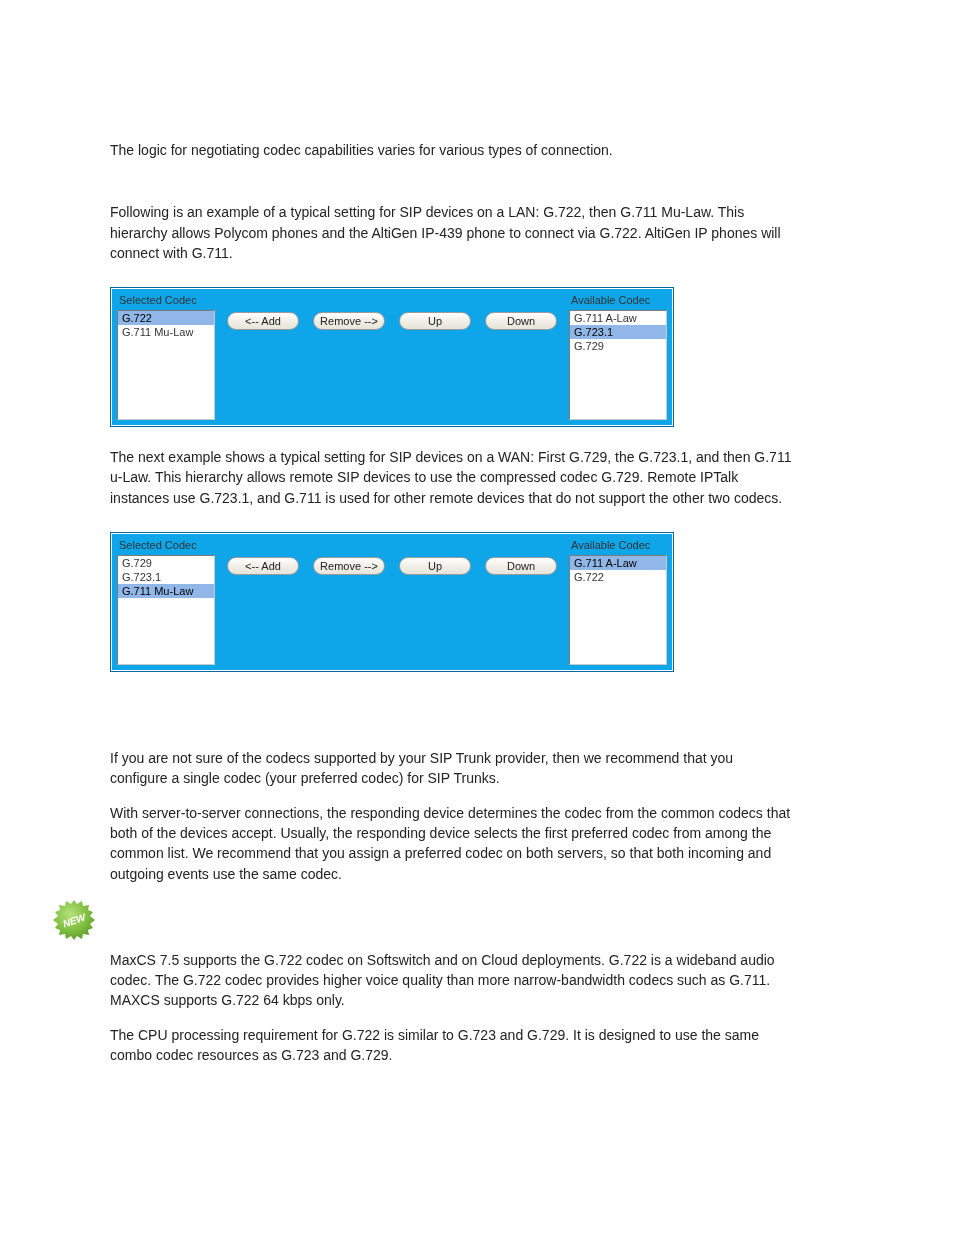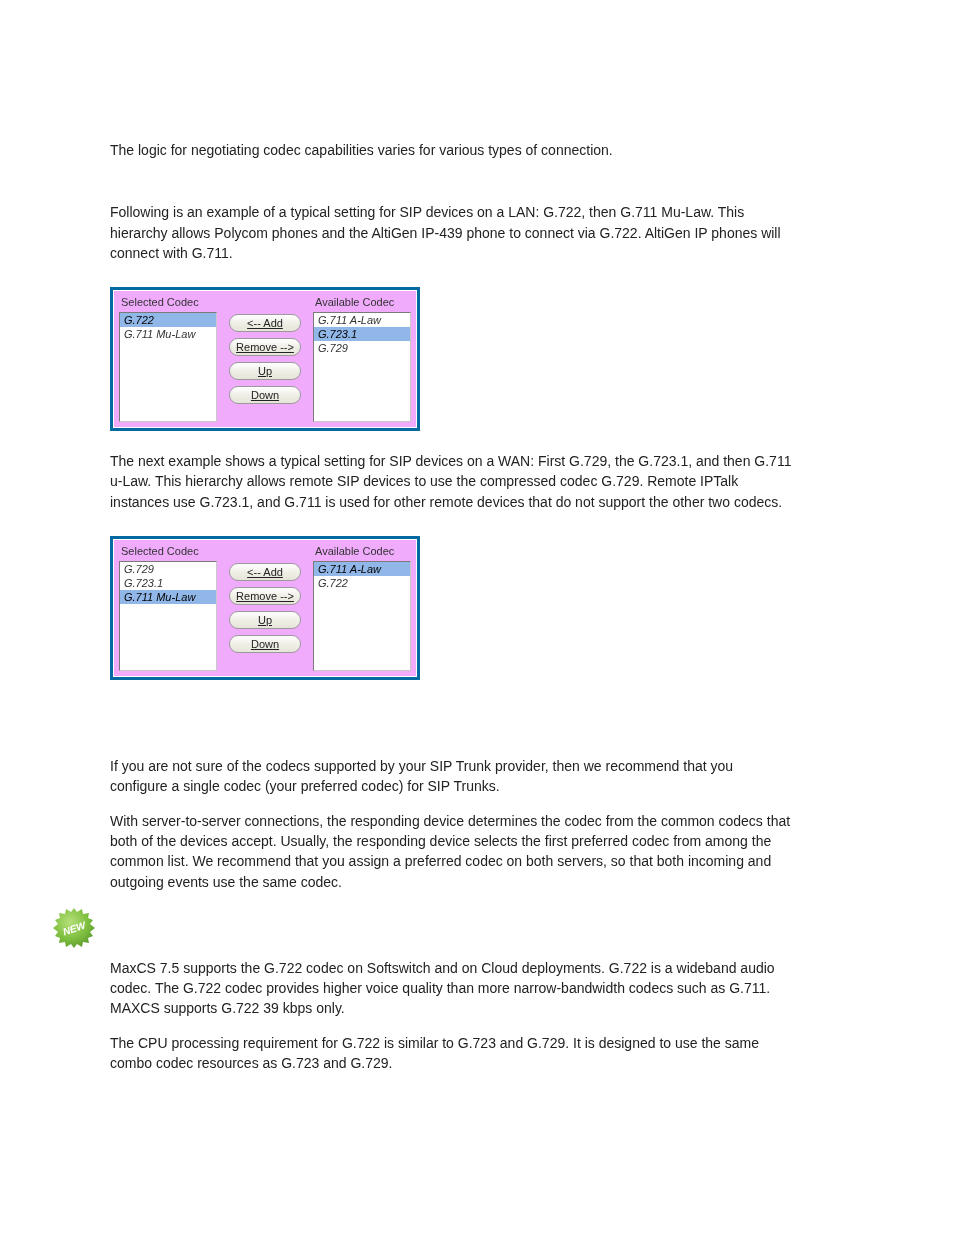--- a/index.html
+++ b/index.html
@@ -17,22 +17,22 @@
 }
 p {
   margin: 0 0 14px 0;
   line-height: 1.45;
 }
 .gap {
   height: 28px;
 }
 .panel {
   display: inline-block;
-  border: 3px solid #0369a1;
-  background: #f0abfc;
+  border: 1px solid #0369a1;
+  background: #0ea5e9;
   margin: 10px 0 20px 0;
   padding: 6px;
   box-shadow: inset -1px -1px 0 #fff, inset 1px 1px 0 #fff;
 }
 .panel-row {
   display: flex;
   align-items: flex-start;
 }
 .col {
   display: flex;
@@ -47,37 +47,35 @@
 }
 .listbox {
   width: 96px;
   height: 108px;
   background: #fff;
   border-top: 1px solid #7a7a7a;
   border-left: 1px solid #7a7a7a;
   border-right: 1px solid #c9c9c9;
   border-bottom: 1px solid #c9c9c9;
   overflow: hidden;
-  font-style: italic;
 }
 .li {
   padding: 1px 4px;
   white-space: nowrap;
   cursor: default;
 }
 .li.sel {
   background: #91b7e8;
   color: #000;
 }
 .btncol {
   padding: 18px 12px 0 12px;
   display: flex;
-  flex-direction: column;
-  gap: 6px;
-  text-decoration: underline;
+  flex-direction: row;
+  gap: 14px;
 }
 .btn {
   min-width: 72px;
   padding: 2px 6px;
   text-align: center;
   background: linear-gradient(#ffffff, #f0efe7 50%, #e7e5d9);
   border: 1px solid #9a9a9a;
   border-radius: 10px;
   font-family: Tahoma, Arial, sans-serif;
   font-size: 11px;
@@ -174,16 +172,16 @@
           <stop offset="0%" stop-color="#b6e07a"></stop>
           <stop offset="60%" stop-color="#7fbf3f"></stop>
           <stop offset="100%" stop-color="#5a9a2e"></stop>
         </radialGradient>
       </defs>
       <polygon fill="url(#g)" points="22,2 25,6 30,3 31,8 37,7 36,12 41,14 38,18 43,22 38,26 41,30 36,32 37,37 31,36 30,41 25,38 22,42 19,38 14,41 13,36 7,37 8,32 3,30 6,26 1,22 6,18 3,14 8,12 7,7 13,8 14,3 19,6"></polygon>
       <text x="22" y="26" text-anchor="middle" font-family="Arial" font-size="10" font-weight="bold" font-style="italic" fill="#fff" transform="rotate(-18 22 22)">NEW</text>
     </svg>
   </div>
 
-  <p>MaxCS 7.5 supports the G.722 codec on Softswitch and on Cloud deployments. G.722 is a wideband audio codec. The G.722 codec provides higher voice quality than more narrow-bandwidth codecs such as G.711. MAXCS supports G.722 39 kbps only.</p>
+  <p>MaxCS 7.5 supports the G.722 codec on Softswitch and on Cloud deployments. G.722 is a wideband audio codec. The G.722 codec provides higher voice quality than more narrow-bandwidth codecs such as G.711. MAXCS supports G.722 64 kbps only.</p>
   <p>The CPU processing requirement for G.722 is similar to G.723 and G.729. It is designed to use the same combo codec resources as G.723 and G.729.</p>
 
 </div>
 
 </body></html>

